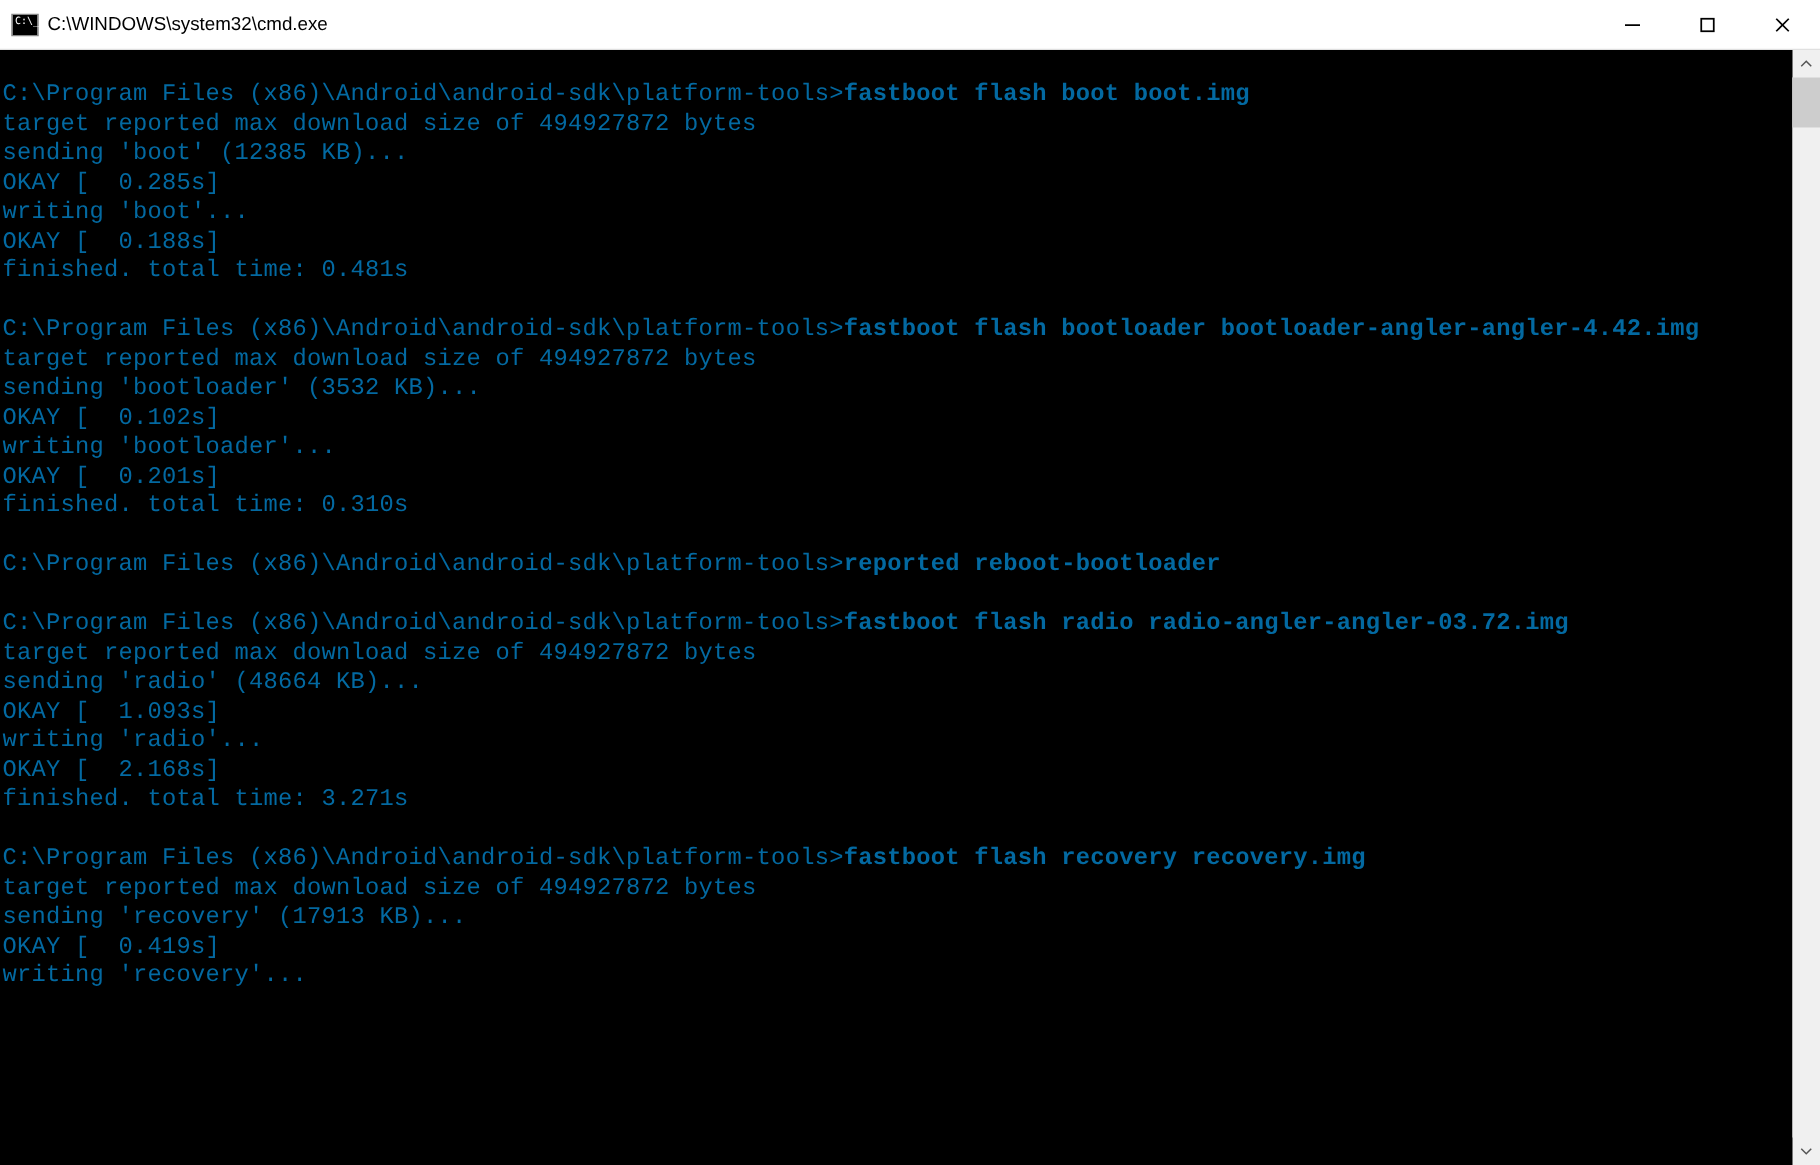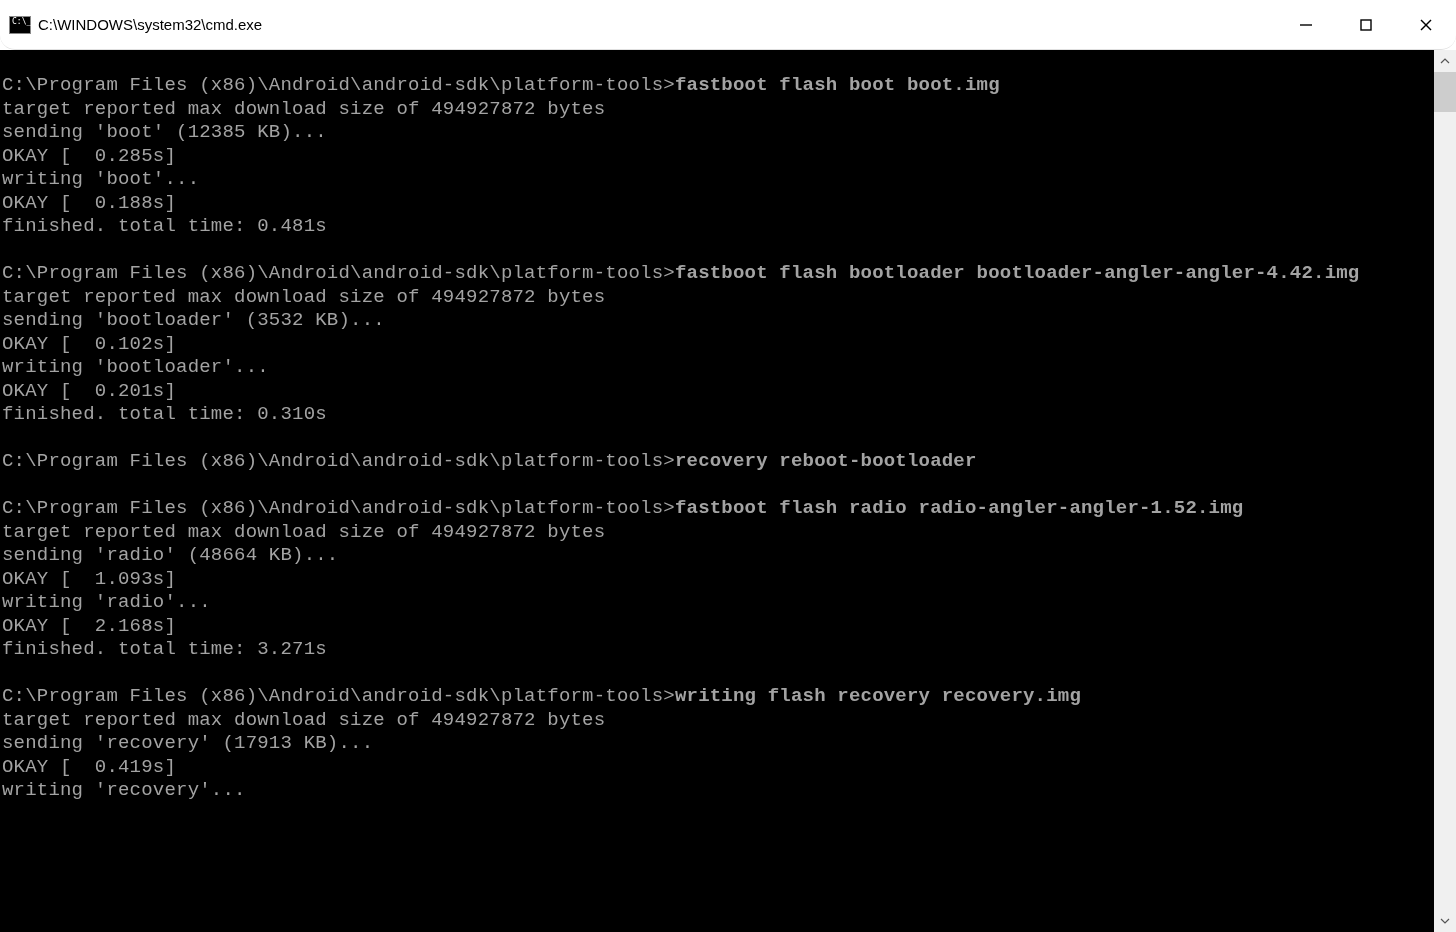--- a/index.html
+++ b/index.html
@@ -6,26 +6,25 @@
   body {
     width: 1456px;
     height: 932px;
     background: #ffffff;
     font-family: "Segoe UI", Tahoma, sans-serif;
     overflow: hidden;
     display: flex;
     flex-direction: column;
   }
   .titlebar {
-    height: 50px;
+    height: 40px;
     background: #ffffff;
     display: flex;
     align-items: center;
     border-bottom: 1px solid #e0e0e0;
-    border-radius: 15px;
   }
   .titlebar .app-icon {
     width: 20px;
     height: 16px;
     margin-left: 10px;
     margin-right: 8px;
     background: #000;
     position: relative;
     outline: 1px solid #888;
   }
@@ -55,21 +54,21 @@
   }
   .titlebar .win-btn svg { width: 14px; height: 14px; }
   .terminal-wrap {
     flex: 1;
     display: flex;
     background: #000000;
   }
   .terminal {
     flex: 1;
     background: #000000;
-    color: #a3a3a3;
+    color: #0369a1;
     font-family: Consolas, "Courier New", monospace;
     font-size: 19px;
     line-height: 23.5px;
     padding: 24px 0 0 2px;
     white-space: pre;
     overflow: hidden;
     letter-spacing: 0.2px;
   }
   .terminal .prompt { }
   .terminal .cmd { font-weight: bold; }
@@ -131,26 +130,26 @@
   <div class="terminal" id="terminal"><div><span class="prompt">C:\Program Files (x86)\Android\android-sdk\platform-tools&gt;</span><span class="cmd">fastboot flash boot boot.img</span></div><div>target reported max download size of 494927872 bytes
 sending 'boot' (12385 KB)...
 OKAY [  0.285s]
 writing 'boot'...
 OKAY [  0.188s]
 finished. total time: 0.481s</div><div>&nbsp;</div><div><span class="prompt">C:\Program Files (x86)\Android\android-sdk\platform-tools&gt;</span><span class="cmd">fastboot flash bootloader bootloader-angler-angler-4.42.img</span></div><div>target reported max download size of 494927872 bytes
 sending 'bootloader' (3532 KB)...
 OKAY [  0.102s]
 writing 'bootloader'...
 OKAY [  0.201s]
-finished. total time: 0.310s</div><div>&nbsp;</div><div><span class="prompt">C:\Program Files (x86)\Android\android-sdk\platform-tools&gt;</span><span class="cmd">recovery reboot-bootloader</span></div><div>&nbsp;</div><div><span class="prompt">C:\Program Files (x86)\Android\android-sdk\platform-tools&gt;</span><span class="cmd">fastboot flash radio radio-angler-angler-1.52.img</span></div><div>target reported max download size of 494927872 bytes
+finished. total time: 0.310s</div><div>&nbsp;</div><div><span class="prompt">C:\Program Files (x86)\Android\android-sdk\platform-tools&gt;</span><span class="cmd">reported reboot-bootloader</span></div><div>&nbsp;</div><div><span class="prompt">C:\Program Files (x86)\Android\android-sdk\platform-tools&gt;</span><span class="cmd">fastboot flash radio radio-angler-angler-03.72.img</span></div><div>target reported max download size of 494927872 bytes
 sending 'radio' (48664 KB)...
 OKAY [  1.093s]
 writing 'radio'...
 OKAY [  2.168s]
-finished. total time: 3.271s</div><div>&nbsp;</div><div><span class="prompt">C:\Program Files (x86)\Android\android-sdk\platform-tools&gt;</span><span class="cmd">writing flash recovery recovery.img</span></div><div>target reported max download size of 494927872 bytes
+finished. total time: 3.271s</div><div>&nbsp;</div><div><span class="prompt">C:\Program Files (x86)\Android\android-sdk\platform-tools&gt;</span><span class="cmd">fastboot flash recovery recovery.img</span></div><div>target reported max download size of 494927872 bytes
 sending 'recovery' (17913 KB)...
 OKAY [  0.419s]
 writing 'recovery'...</div></div>
   <div class="scrollbar">
     <div class="arrow">
       <svg width="10" height="6" viewBox="0 0 10 6">
           <polyline points="1,5 5,1 9,5" fill="none" stroke="#555" stroke-width="1.2"></polyline>
         </svg>
     </div>
     <div class="track">

